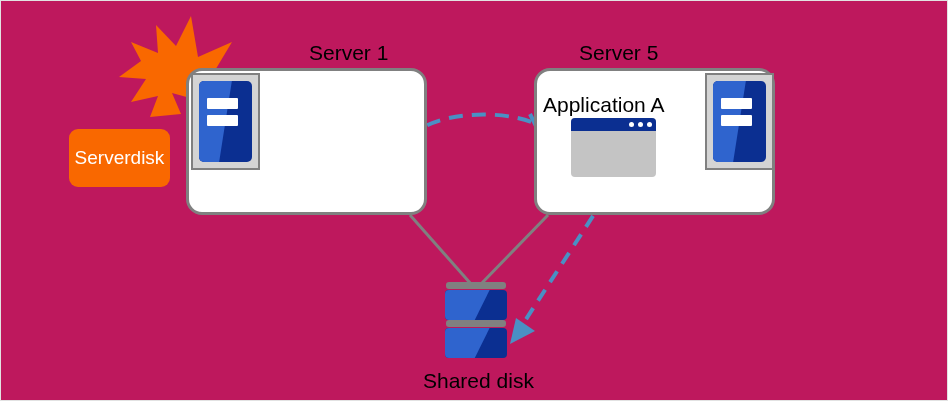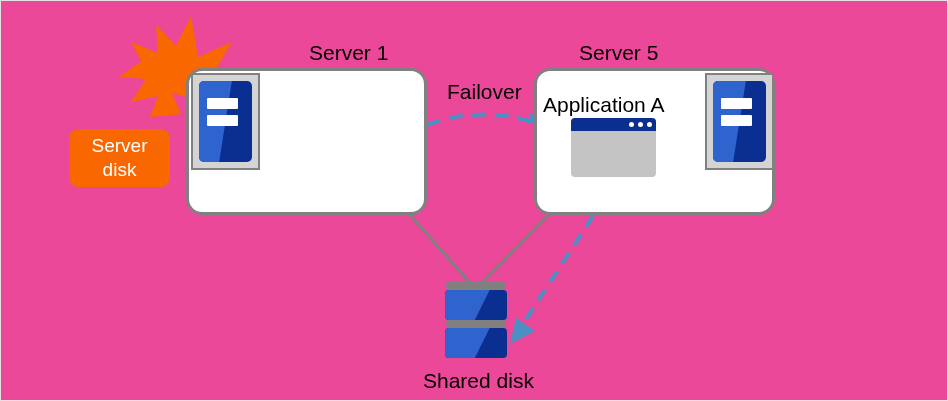--- a/index.html
+++ b/index.html
@@ -4,21 +4,21 @@
 <style>
   html, body {
     margin: 0;
     padding: 0;
     background: #ffffff;
   }
   #canvas {
     position: relative;
     width: 948px;
     height: 401px;
-    background: #ec4899;
+    background: #be185d;
     border: 1px solid #e2e2e2;
     box-sizing: border-box;
     overflow: hidden;
     font-family: "Liberation Sans", sans-serif;
   }
   #svg-layer {
     position: absolute;
     left: 0;
     top: 0;
     width: 948px;
@@ -161,21 +161,21 @@
     width: 101px;
     height: 58px;
     background: #f96800;
     border-radius: 9px;
     color: #ffffff;
     font-family: "Liberation Sans", sans-serif;
     font-size: 19px;
     line-height: 24px;
     text-align: center;
     display: flex;
-    flex-direction: column;
+    flex-direction: row;
     align-items: center;
     justify-content: center;
     box-sizing: border-box;
   }
 </style>
 </head>
 <body>
 
 <div id="canvas">
 
@@ -217,21 +217,20 @@
 
   <div id="app-a-label" class="label">Application A</div>
   <div id="app-window">
     <div class="titlebar">
       <span class="dot dot1"></span>
       <span class="dot dot2"></span>
       <span class="dot dot3"></span>
     </div>
   </div>
 
-  <div id="failover-label" class="label">Failover</div>
 
   <div id="shared-disk">
     <div class="plate plate-a"></div>
     <div class="slab slab-a"></div>
     <div class="plate plate-b"></div>
     <div class="slab slab-b"></div>
   </div>
   <div id="shared-disk-label" class="label">Shared disk</div>
 
   <div id="server-down-box">

